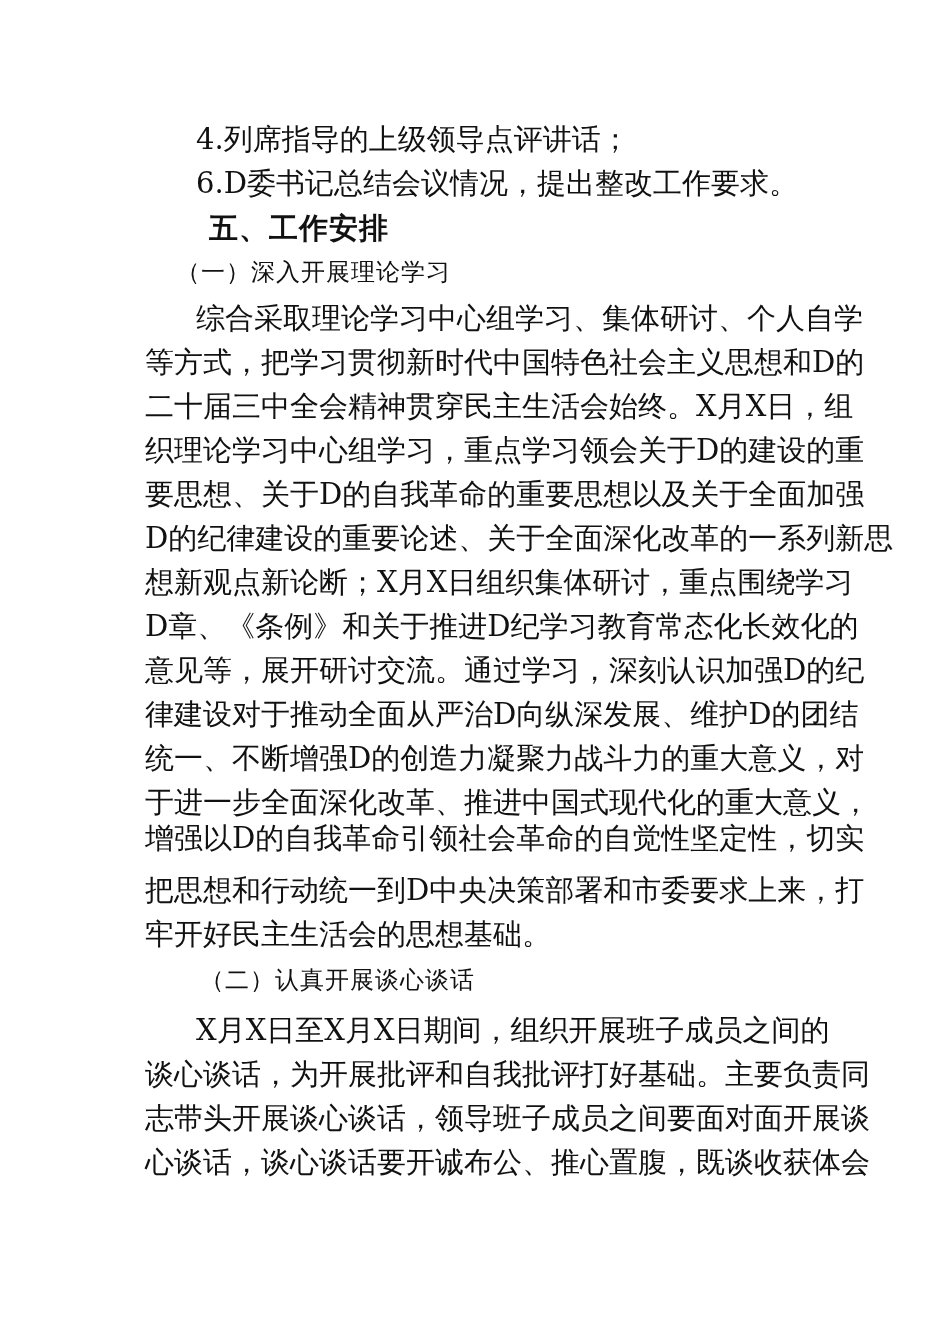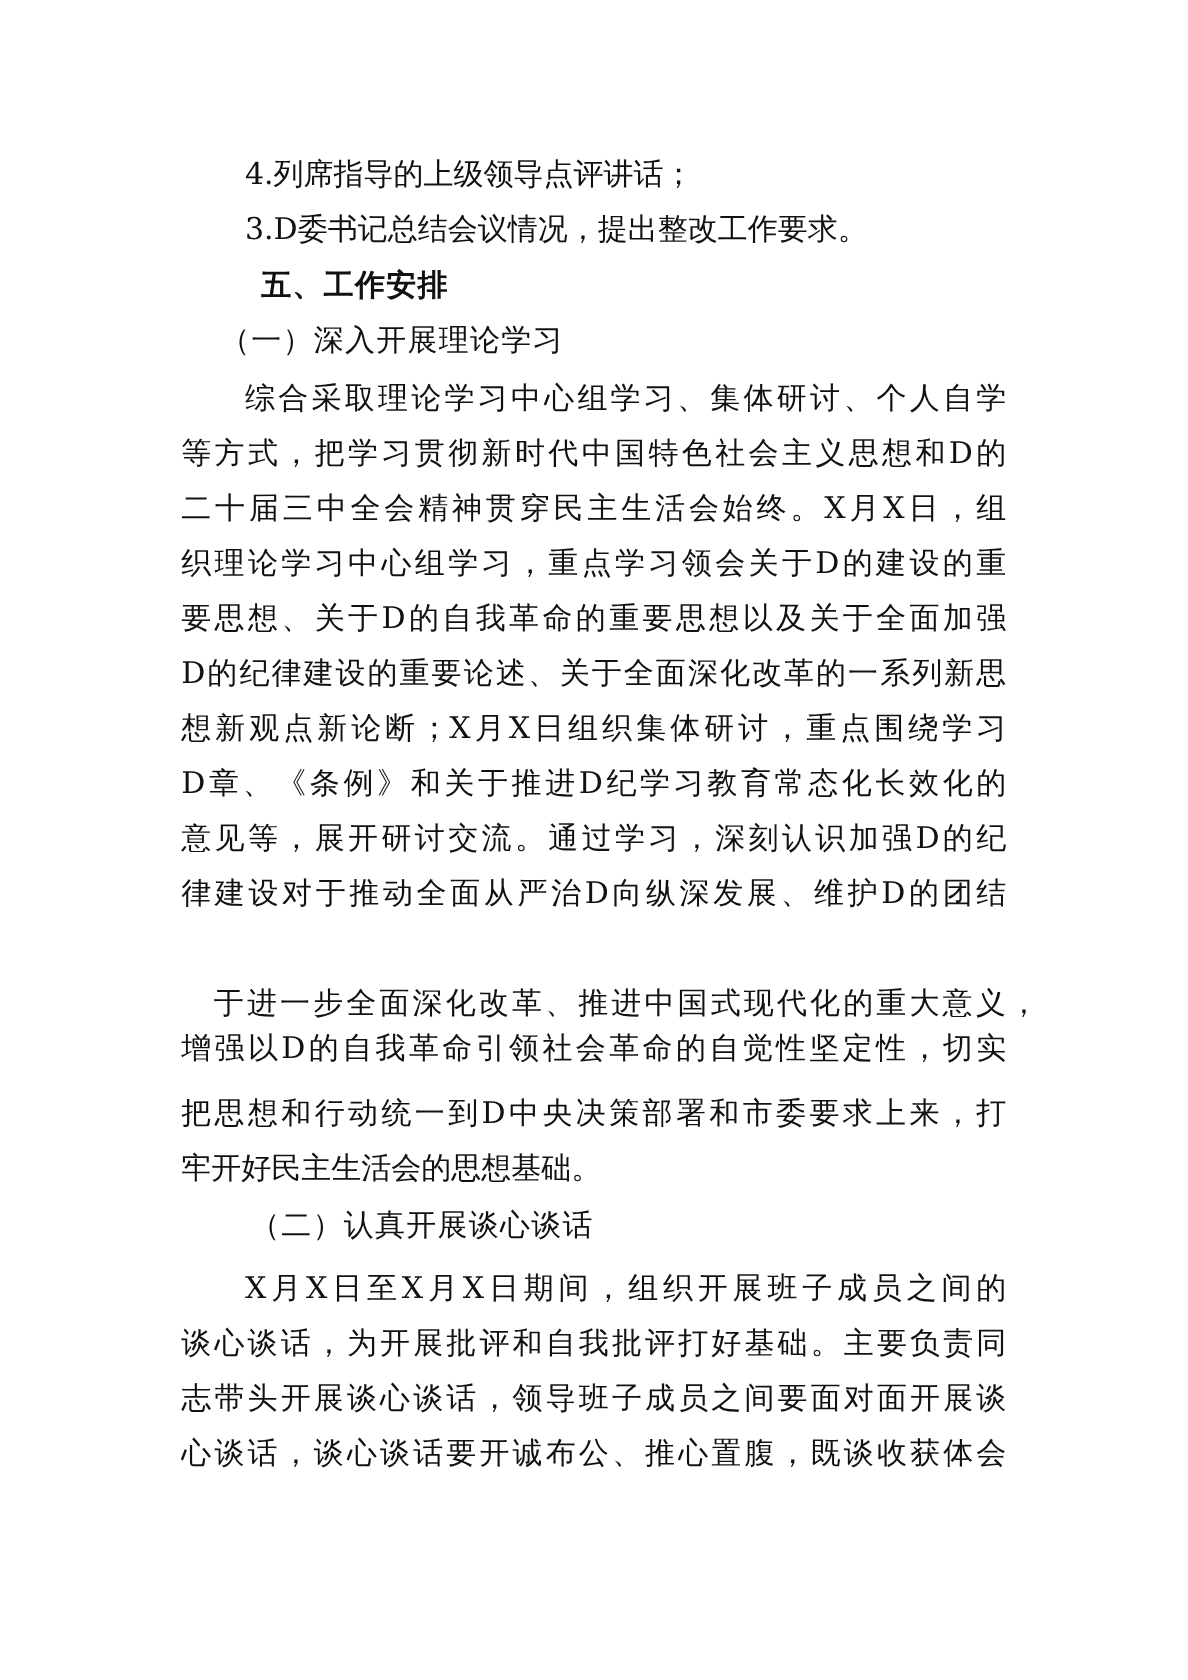--- a/index.html
+++ b/index.html
@@ -22,21 +22,21 @@
       width: 950px;
       height: 1344px;
       background: #ffffff;
     }
     .line {
       position: absolute;
       left: 145px;
       width: 660px;
       height: 44px;
       line-height: 44px;
-      font-size: 24px;
+      font-size: 29px;
       white-space: nowrap;
       text-align: justify;
       text-align-last: justify;
       letter-spacing: 0;
     }
     .line.last {
       text-align-last: left;
       width: auto;
     }
     .line.indent {
@@ -62,37 +62,38 @@
     .line.heading2b {
       left: 200px;
     }
   </style>
 </head>
 <body>
 
 <div class="page">
 
   <div class="line indent last" style="top:117px;">4.列席指导的上级领导点评讲话；</div>
-  <div class="line indent last" style="top:161px;">3.D委书记总结会议情况，提出整改工作要求。</div>
+  <div class="line indent last" style="top:161px;">6.D委书记总结会议情况，提出整改工作要求。</div>
 
   <div class="line heading1" style="top:206px;margin-left:13px;">五、工作安排</div>
 
   <div class="line heading2" style="top:250px;">（一）深入开展理论学习</div>
 
   <div class="line indent" style="top:296px;">综合采取理论学习中心组学习、集体研讨、个人自学</div>
   <div class="line" style="top:384px;">二十届三中全会精神贯穿民主生活会始终。X月X日，组</div>
   <div class="line" style="top:340px;">等方式，把学习贯彻新时代中国特色社会主义思想和D的</div>
   <div class="line" style="top:428px;">织理论学习中心组学习，重点学习领会关于D的建设的重</div>
   <div class="line" style="top:472px;">要思想、关于D的自我革命的重要思想以及关于全面加强</div>
   <div class="line" style="top:516px;">D的纪律建设的重要论述、关于全面深化改革的一系列新思</div>
   <div class="line" style="top:560px;">想新观点新论断；X月X日组织集体研讨，重点围绕学习</div>
   <div class="line" style="top:604px;">D章、《条例》和关于推进D纪学习教育常态化长效化的</div>
   <div class="line" style="top:648px;">意见等，展开研讨交流。通过学习，深刻认识加强D的纪</div>
   <div class="line" style="top:692px;">律建设对于推动全面从严治D向纵深发展、维护D的团结</div>
-  <div class="line" style="top:780px;margin-left:26px;">于进一步全面深化改革、推进中国式现代化的重大意义，</div>
+  <div class="line" style="top:736px;">统一、不断增强D的创造力凝聚力战斗力的重大意义，对</div>
+  <div class="line" style="top:780px;">于进一步全面深化改革、推进中国式现代化的重大意义，</div>
   <div class="line" style="top:816px;">增强以D的自我革命引领社会革命的自觉性坚定性，切实</div>
   <div class="line" style="top:868px;">把思想和行动统一到D中央决策部署和市委要求上来，打</div>
   <div class="line last" style="top:912px;">牢开好民主生活会的思想基础。</div>
 
   <div class="line heading2 heading2b" style="top:958px;">（二）认真开展谈心谈话</div>
 
   <div class="line indent" style="top:1008px;">X月X日至X月X日期间，组织开展班子成员之间的</div>
   <div class="line" style="top:1052px;">谈心谈话，为开展批评和自我批评打好基础。主要负责同</div>
   <div class="line" style="top:1096px;">志带头开展谈心谈话，领导班子成员之间要面对面开展谈</div>
   <div class="line" style="top:1140px;">心谈话，谈心谈话要开诚布公、推心置腹，既谈收获体会</div>

